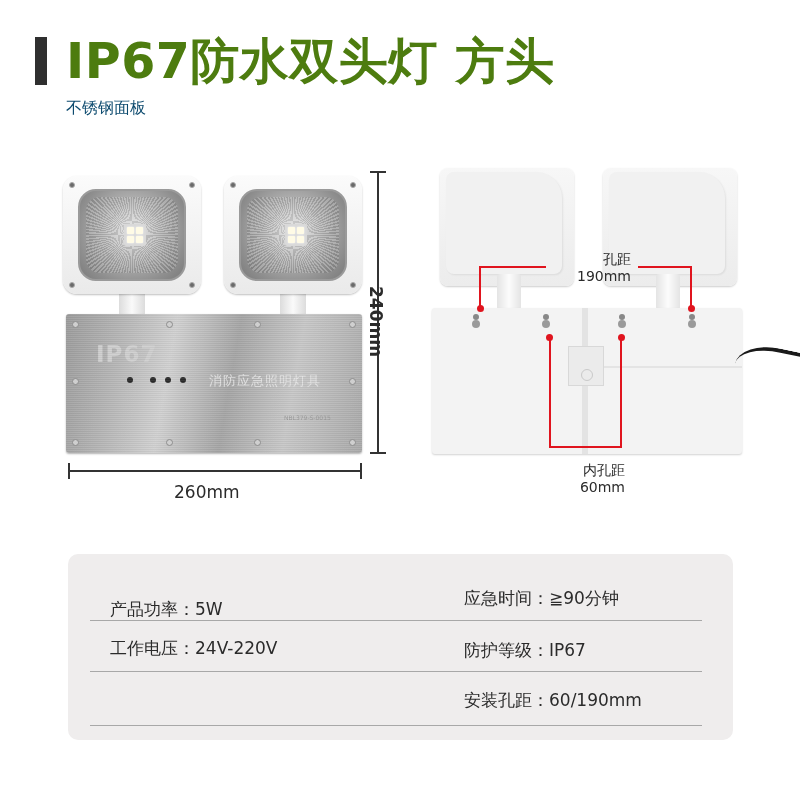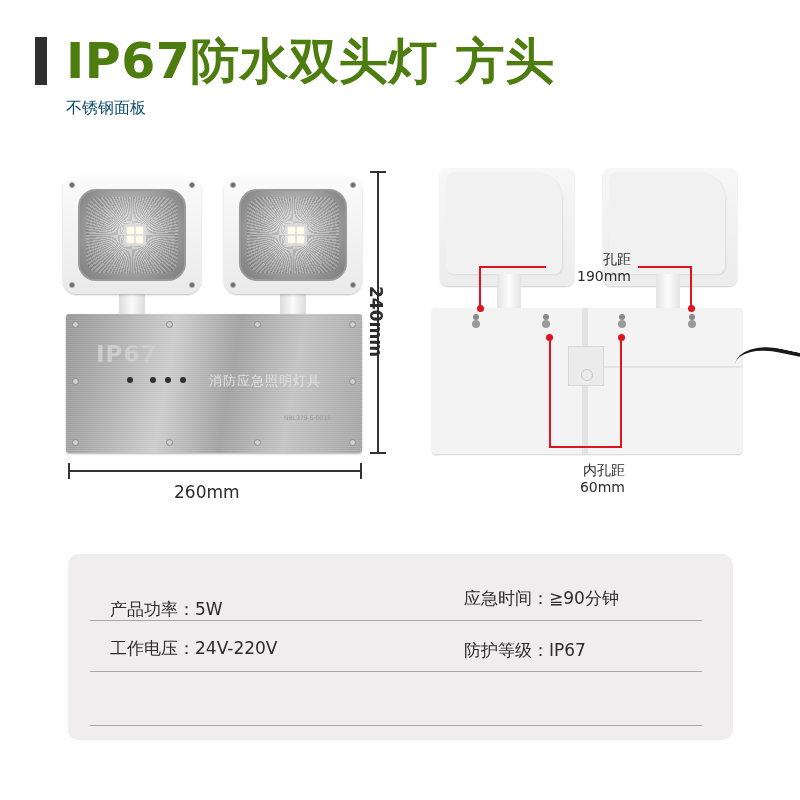--- a/index.html
+++ b/index.html
@@ -176,13 +176,14 @@
 
 <div class="spec-card">
   <div class="spec-row" style="top:0; height:67px;"></div>
   <div class="spec-row" style="top:67px; height:51px;"></div>
   <div class="spec-row" style="top:118px; height:54px;"></div>
 
   <div class="spec-cell" style="left:42px; top:44px;">产品功率：5W</div>
   <div class="spec-cell" style="left:396px; top:33px;">应急时间：≧90分钟</div>
   <div class="spec-cell" style="left:42px; top:83px;">工作电压：24V-220V</div>
   <div class="spec-cell" style="left:396px; top:85px;text-align:center;">防护等级：IP67</div>
+  <div class="spec-cell" style="left:396px; top:135px;">安装孔距：60/190mm</div>
 </div>
 
 </body></html>

